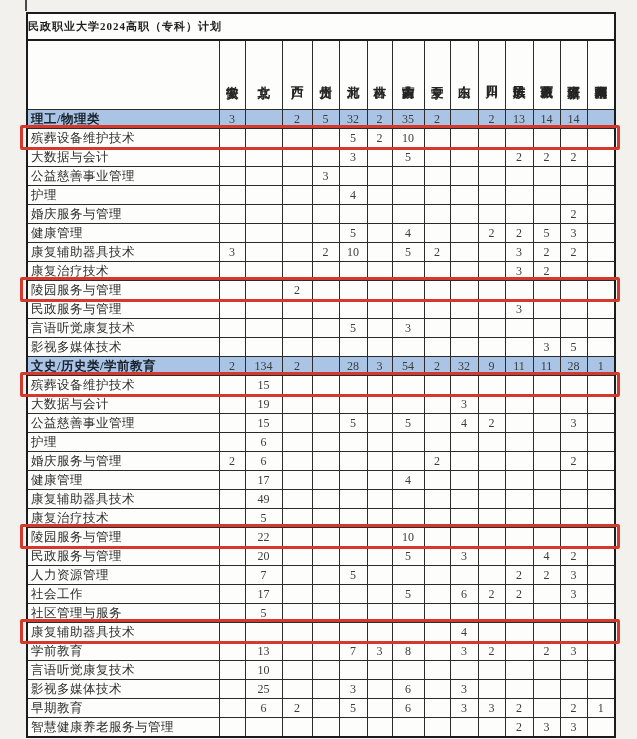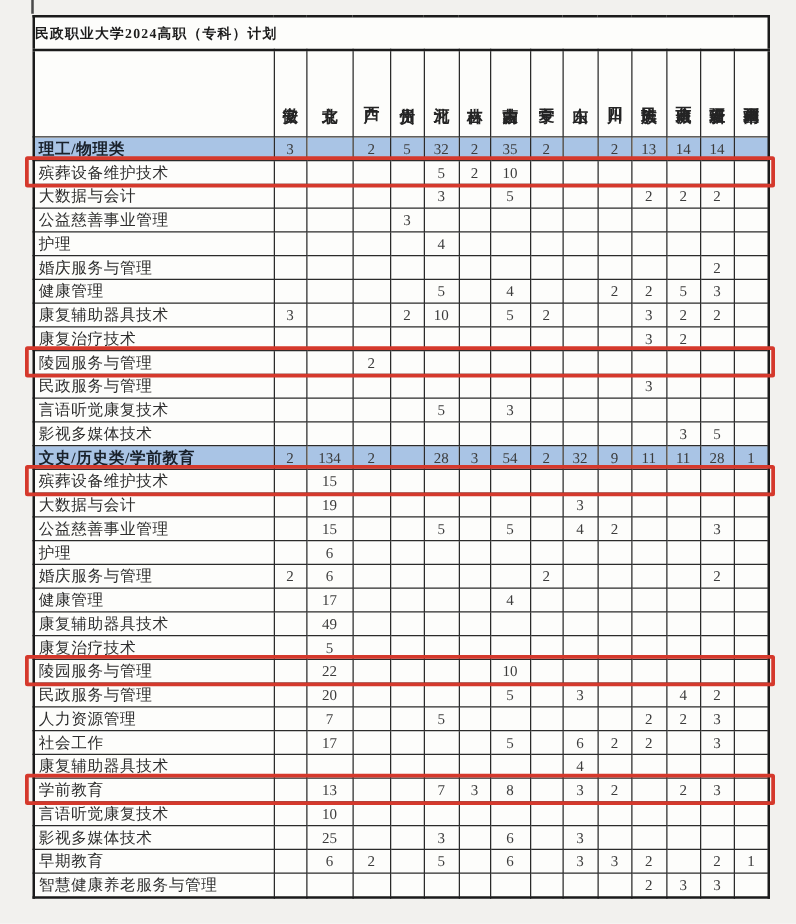--- a/index.html
+++ b/index.html
@@ -547,20 +547,37 @@
           <td class="num">5</td>
           <td class="num"></td>
           <td class="num">6</td>
           <td class="num">2</td>
           <td class="num">2</td>
           <td class="num"></td>
           <td class="num">3</td>
           <td class="num"></td>
         </tr>
         <tr class="data-row">
+          <td class="label">社区管理与服务</td>
+          <td class="num"></td>
+          <td class="num">5</td>
+          <td class="num"></td>
+          <td class="num"></td>
+          <td class="num"></td>
+          <td class="num"></td>
+          <td class="num"></td>
+          <td class="num"></td>
+          <td class="num"></td>
+          <td class="num"></td>
+          <td class="num"></td>
+          <td class="num"></td>
+          <td class="num"></td>
+          <td class="num"></td>
+        </tr>
+        <tr class="data-row">
           <td class="label">康复辅助器具技术</td>
           <td class="num"></td>
           <td class="num"></td>
           <td class="num"></td>
           <td class="num"></td>
           <td class="num"></td>
           <td class="num"></td>
           <td class="num"></td>
           <td class="num"></td>
           <td class="num">4</td>

